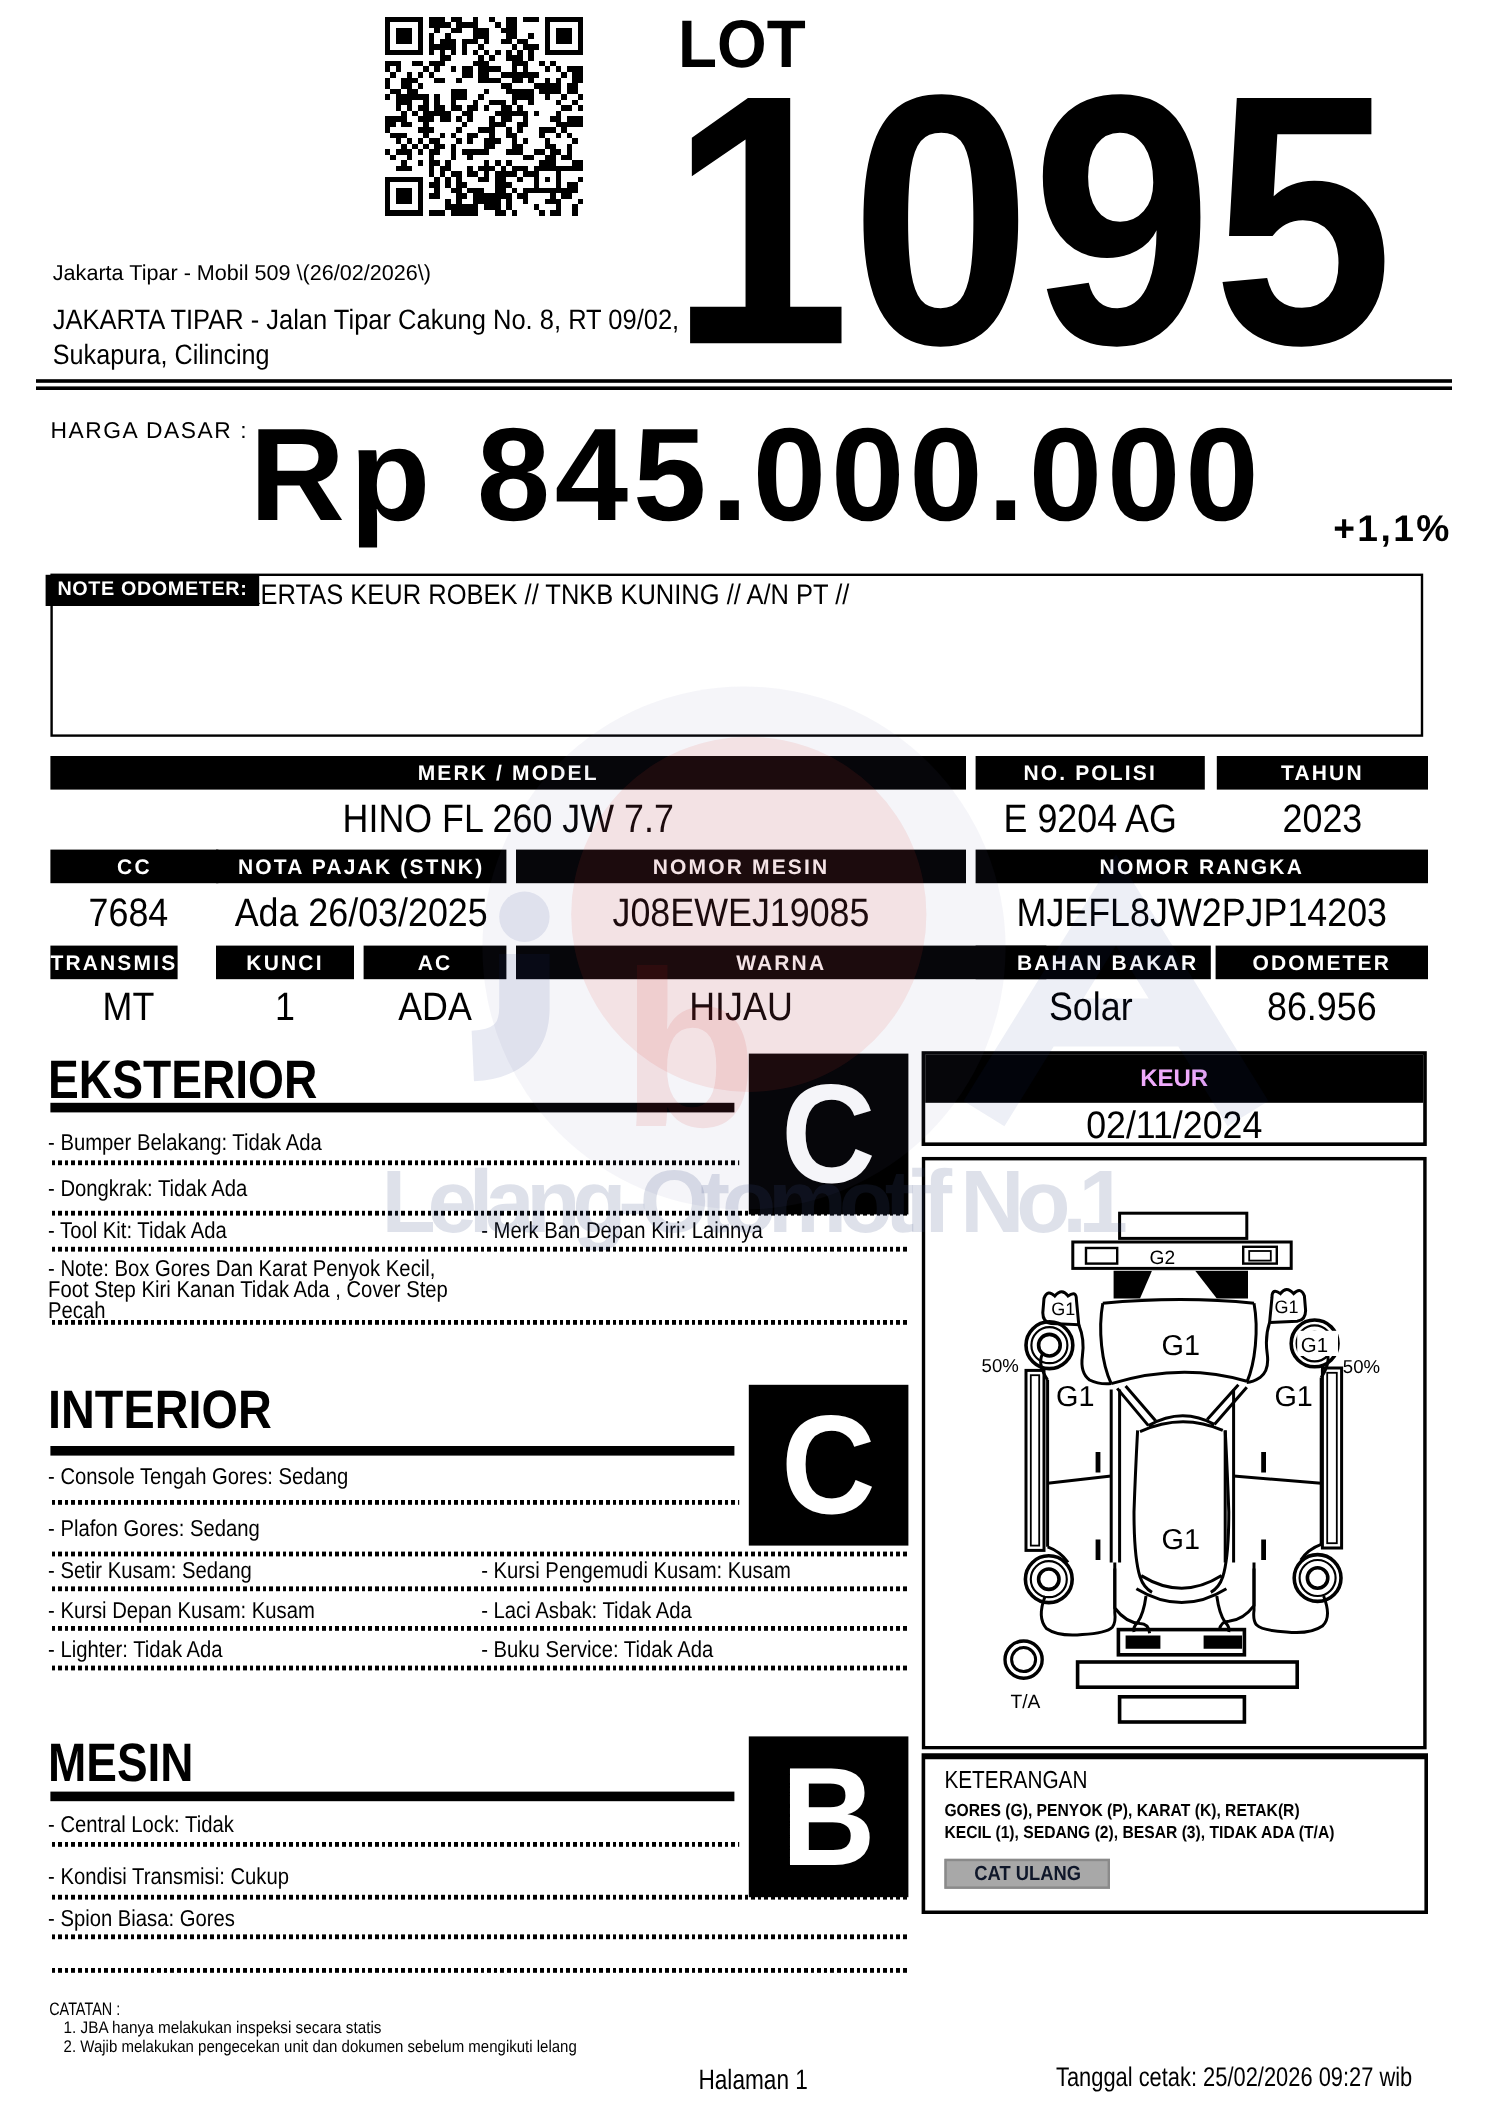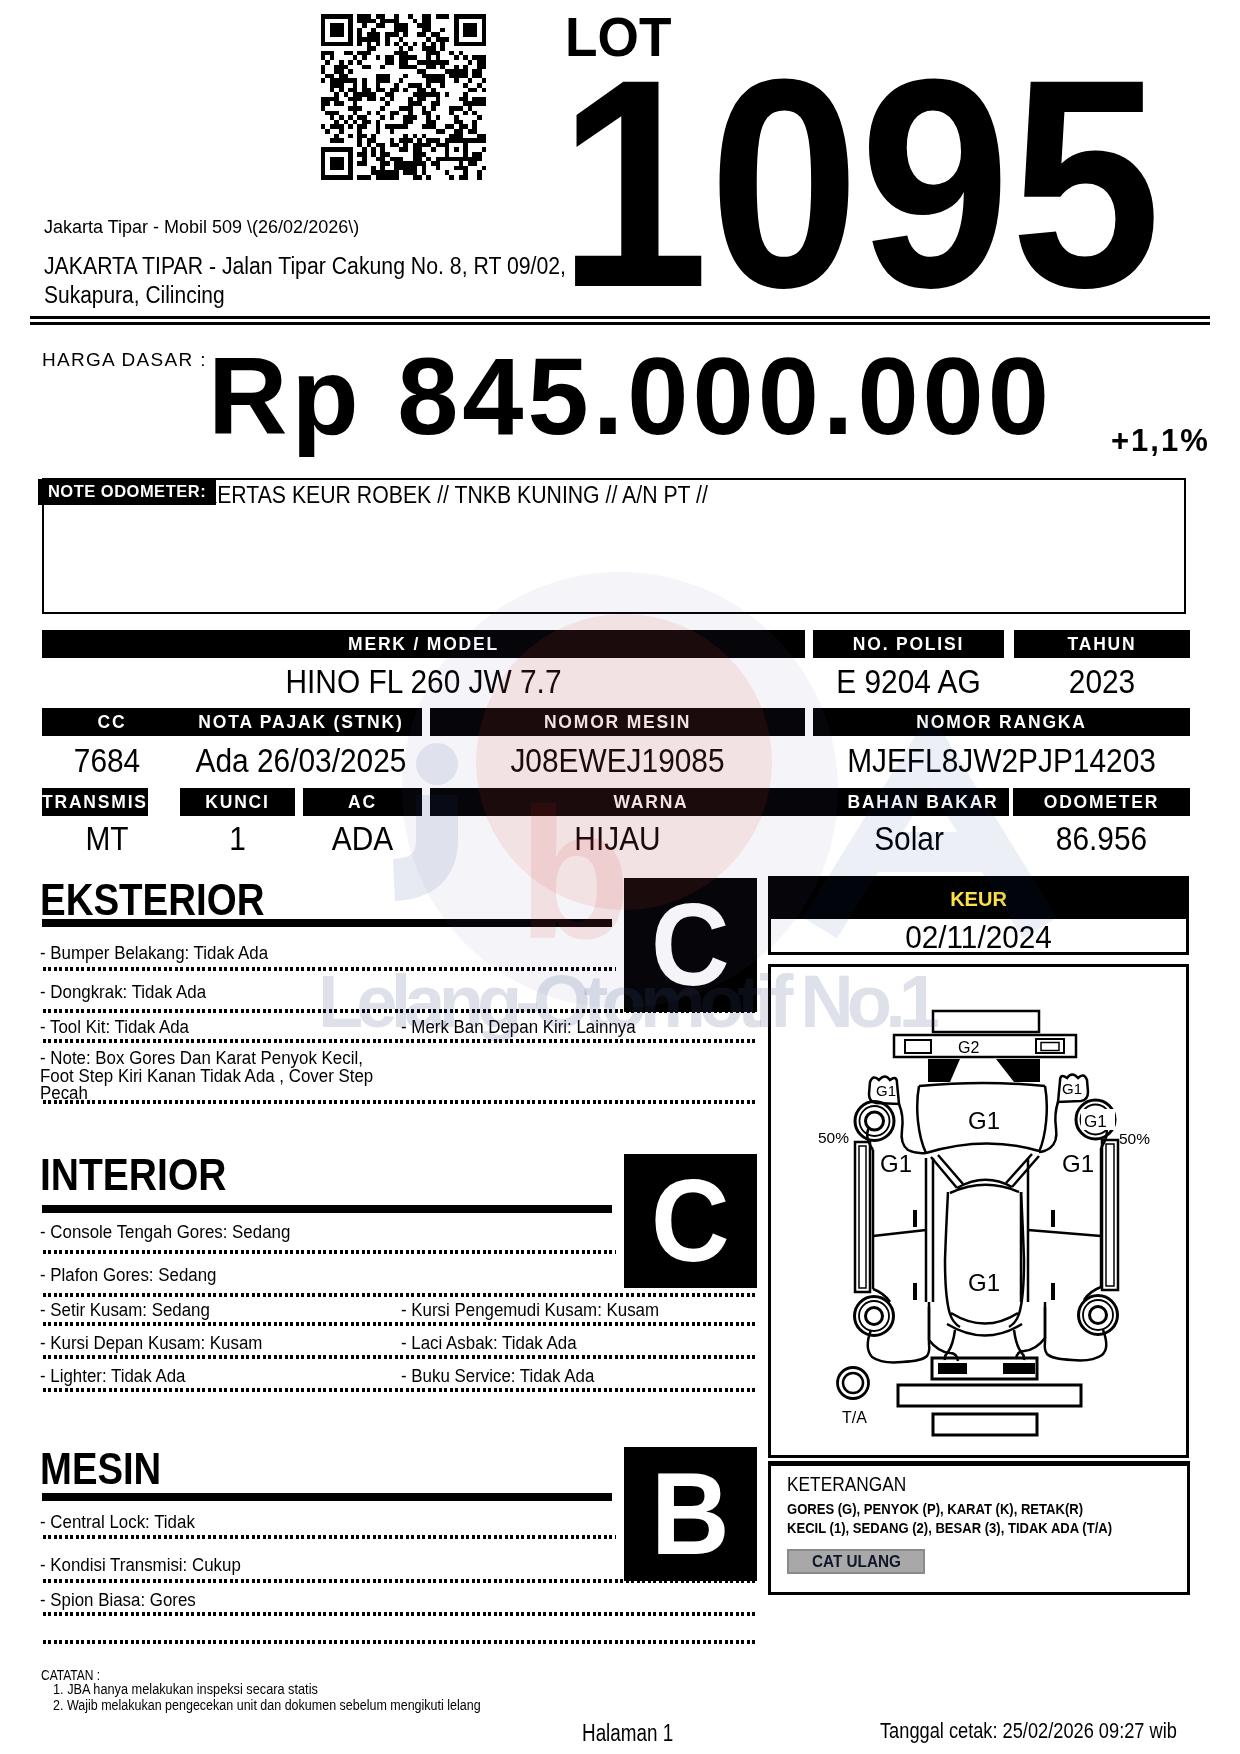--- a/index.html
+++ b/index.html
@@ -161,21 +161,21 @@
 
 <div class="abs" style="left:53px;top:1681px;font-size:14px;transform:scaleX(0.91);transform-origin:0 0;white-space:nowrap;">1. JBA hanya melakukan inspeksi secara statis</div>
 
 <div class="abs" style="left:53px;top:1697px;font-size:14px;transform:scaleX(0.893);transform-origin:0 0;white-space:nowrap;">2. Wajib melakukan pengecekan unit dan dokumen sebelum mengikuti lelang</div>
 
 <div class="abs" style="left:582px;top:1720px;font-size:23.3px;transform:scaleX(0.81);transform-origin:0 0;">Halaman 1</div>
 
 <div class="abs" style="left:880px;top:1718px;font-size:22.5px;transform:scaleX(0.81);transform-origin:0 0;white-space:nowrap;">Tanggal cetak: 25/02/2026 09:27 wib</div>
 
 <div class="abs" style="left:768px;top:876px;width:421px;height:79px;border:3px solid #000;box-sizing:border-box;background:#fff;">
-    <div style="background:#000;color:#fde047;font-weight:bold;font-size:20px;text-align:center;height:40px;line-height:40px;">KEUR</div>
+    <div style="background:#000;color:#f0abfc;font-weight:bold;font-size:20px;text-align:center;height:40px;line-height:40px;">KEUR</div>
     <div style="font-size:32px;text-align:center;line-height:36px;transform:scaleX(0.93);">02/11/2024</div>
   </div>
 
 <svg class="abs" style="left:768px;top:964px" width="421" height="494" viewBox="768 964 421 494">
 <g stroke="#000" fill="none" stroke-width="2.5">
 
 <rect x="769.5" y="965.5" width="418" height="491" stroke-width="3"></rect>
 
 <rect x="933" y="1011" width="106" height="21"></rect>
 

